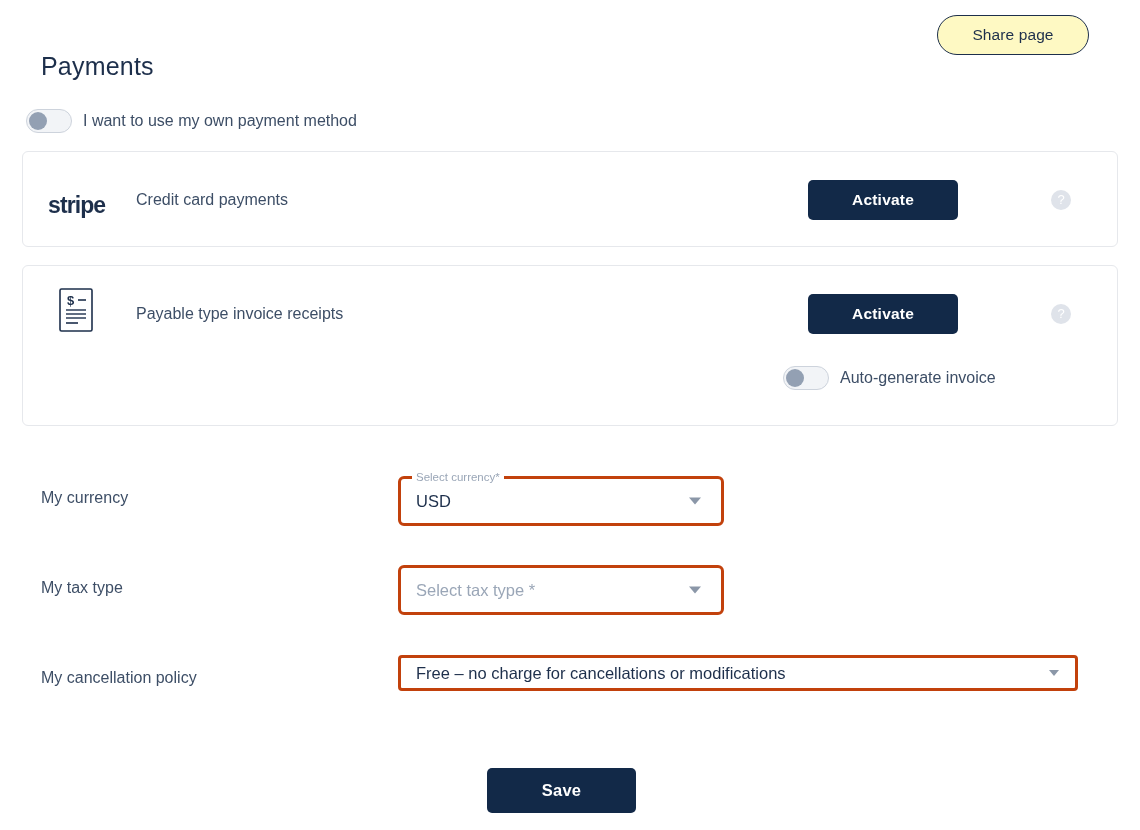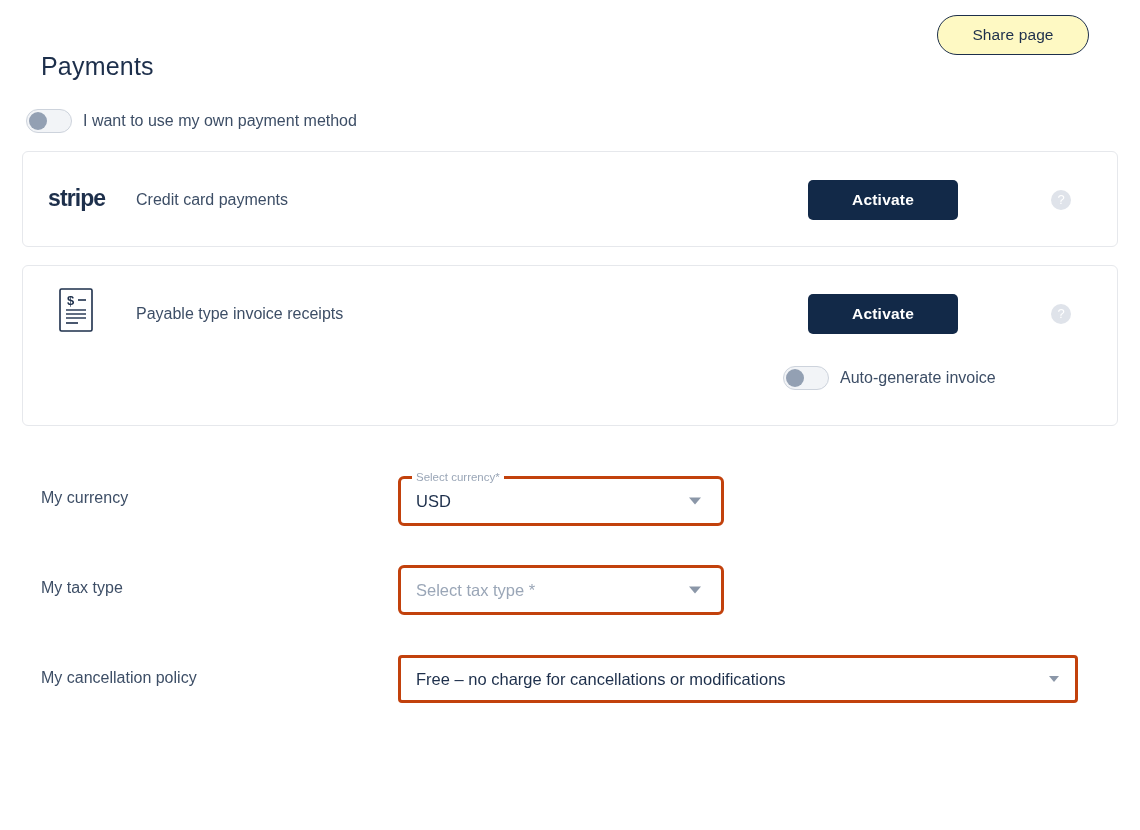--- a/index.html
+++ b/index.html
@@ -74,21 +74,21 @@
     width: 1096px;
     background: #ffffff;
     border: 1px solid #e6e8ec;
     border-radius: 6px;
   }
   #card-stripe  { top: 151px; height: 96px; }
   #card-invoice { top: 265px; height: 161px; }
 
   .stripe-logo {
     position: absolute;
-    top: 33px; left: 25px;
+    top: 40px; left: 25px;
     font-size: 23px;
     font-weight: bold;
     color: #1d2f4b;
     letter-spacing: -0.9px;
     font-family: "Liberation Sans", sans-serif;
   }
   .card-title {
     position: absolute;
     font-size: 16px;
     color: #3d4e66;
@@ -179,21 +179,21 @@
     background: #ffffff;
     font-size: 11.5px;
     color: #9aa6b7;
     white-space: nowrap;
   }
 
   #field-currency { top: 476px; left: 398px; width: 326px; height: 50px; }
   #field-currency .caret { right: 20px; }
   #field-tax      { top: 565px; left: 398px; width: 326px; height: 50px; padding-left: 24px; }
   #field-tax .caret { right: 20px; }
-  #field-policy   { top: 655px; left: 398px; width: 680px; height: 48px; border-radius: 4px; }
+  #field-policy   { top: 655px; left: 398px; width: 680px; height: 36px; border-radius: 4px; }
   #field-policy .caret { right: 16px; border-left-width: 5px; border-right-width: 5px; border-top-width: 6px; }
 
   
   .save-btn {
     position: absolute;
     top: 768px; left: 487px;
     width: 149px; height: 45px;
     background: #122948;
     color: #ffffff;
     border: none;
@@ -263,14 +263,15 @@
     <span class="select-value placeholder">Select tax type *</span>
     <span class="caret"></span>
   </div>
 
   <div class="form-label" id="label-policy">My cancellation policy</div>
   <div class="select-field" id="field-policy">
     <span class="select-value">Free – no charge for cancellations or modifications</span>
     <span class="caret"></span>
   </div>
 
+  <button class="save-btn">Save</button>
 
 </div>
 
 </body></html>

